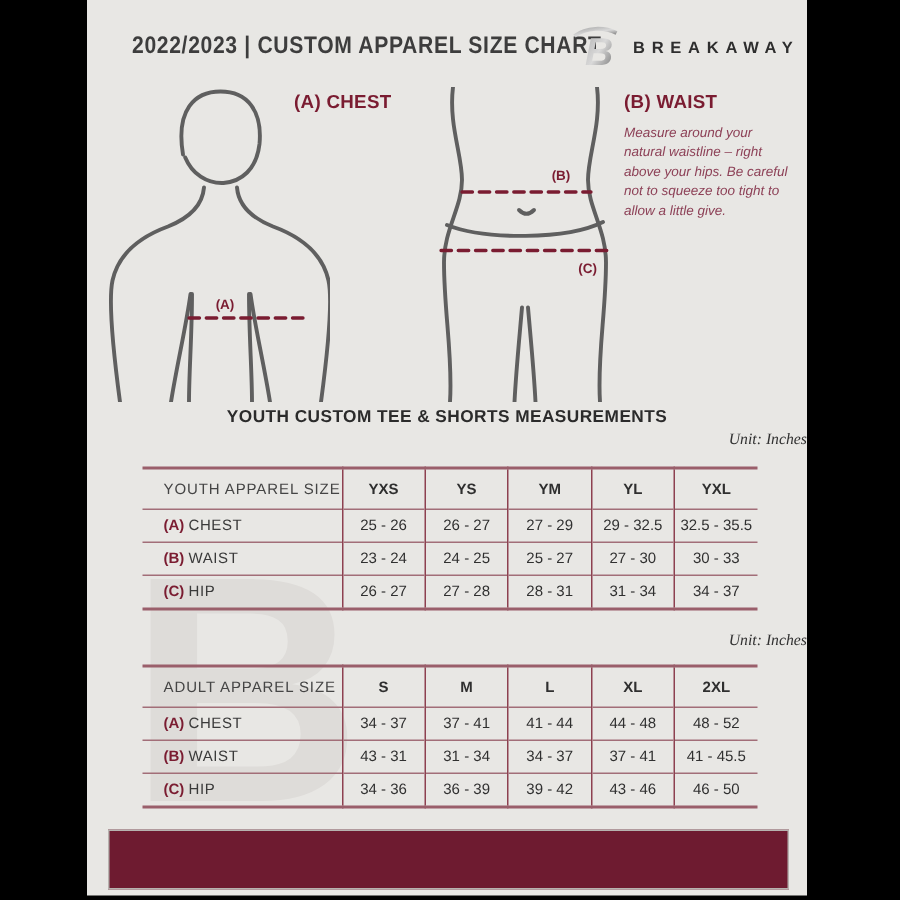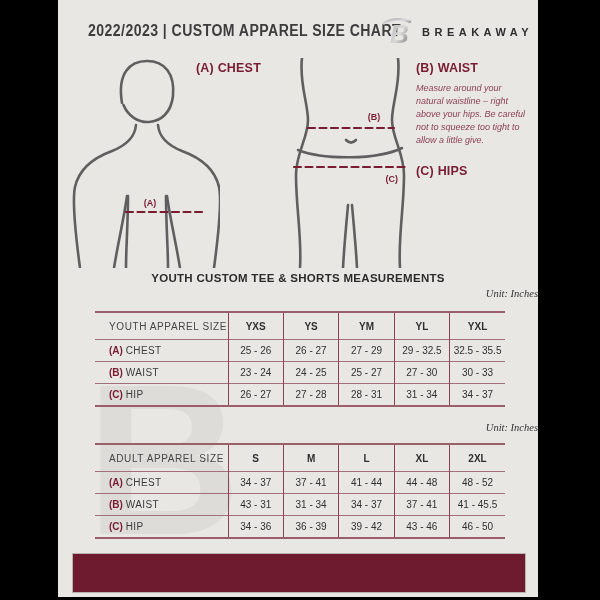--- a/index.html
+++ b/index.html
@@ -110,21 +110,20 @@
   </svg>
 
   <div class="inst inst-a">
     <h3>(A) CHEST</h3>
   </div>
   <div class="inst inst-b">
     <h3>(B) WAIST</h3>
     <p>Measure around your natural waistline – right above your hips. Be careful not to squeeze too tight to allow a little give.</p>
   </div>
   <div class="inst inst-c">
-    <h3>(C) HIPS</h3>
   </div>
 
   <div class="wm">B</div>
 
   <div class="sec-title t-youth">YOUTH CUSTOM TEE &amp; SHORTS MEASUREMENTS</div>
   <div class="sec-unit u-youth">Unit: Inches</div>
   <table class="size-table tbl-youth">
     <colgroup>
         <col class="c0">
         <col>

